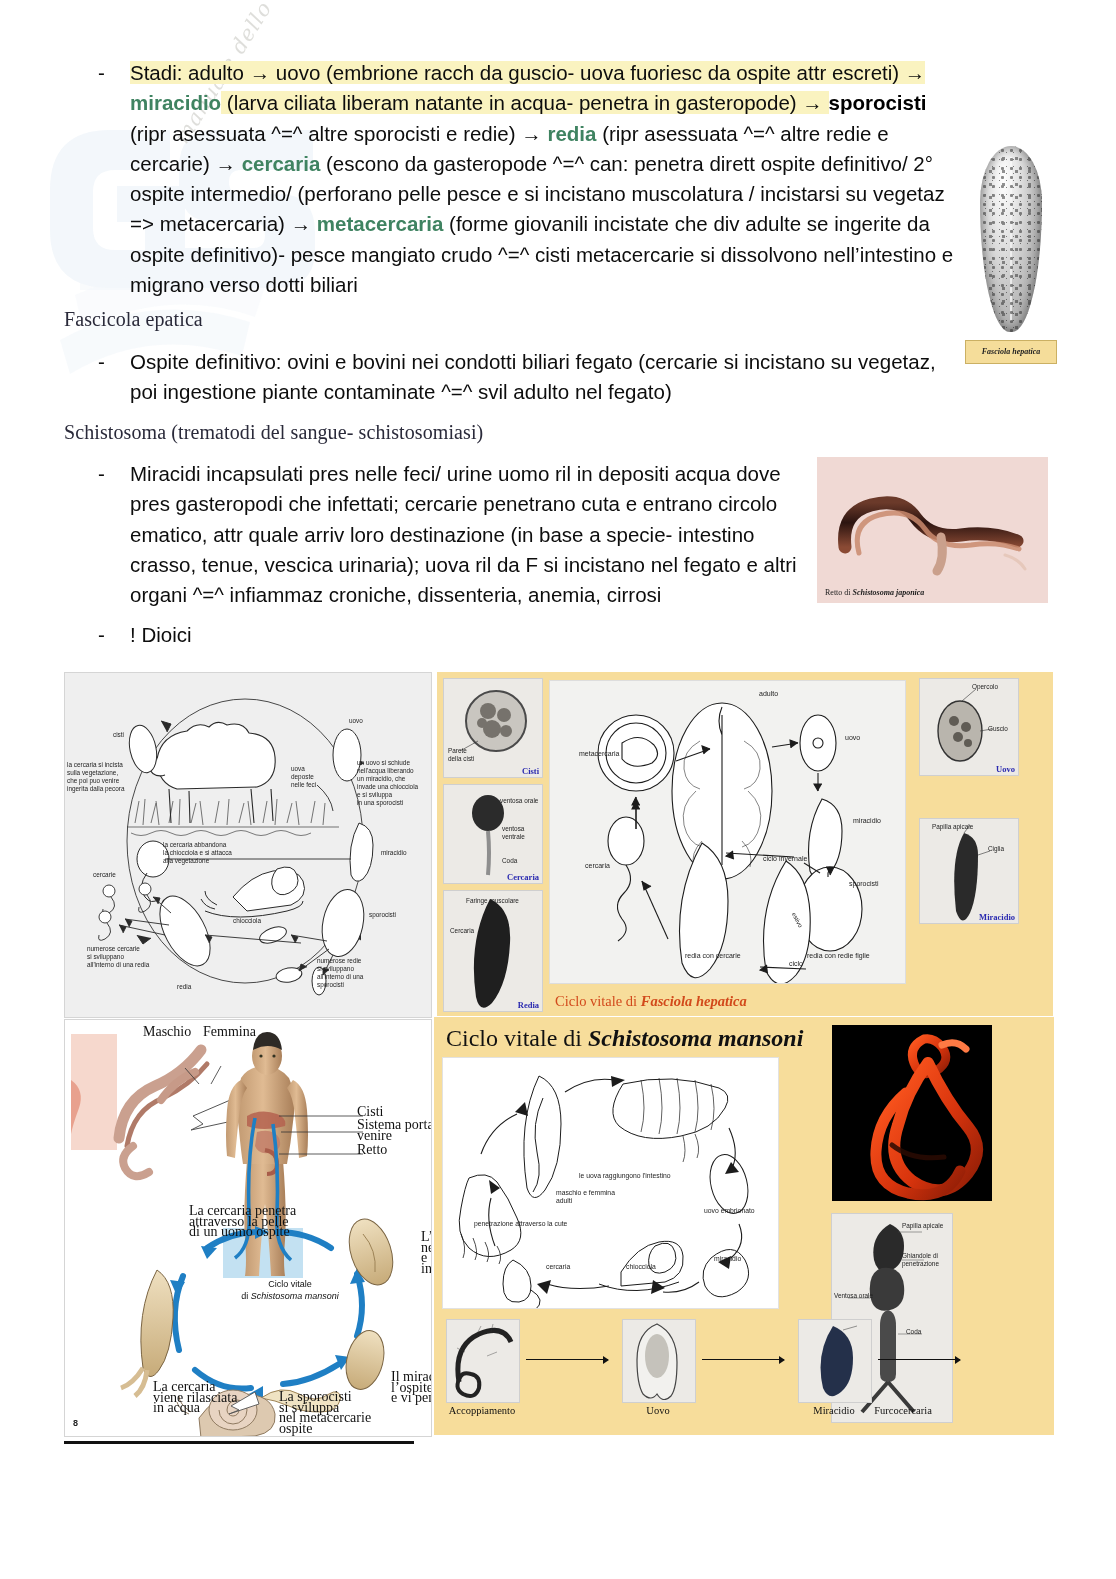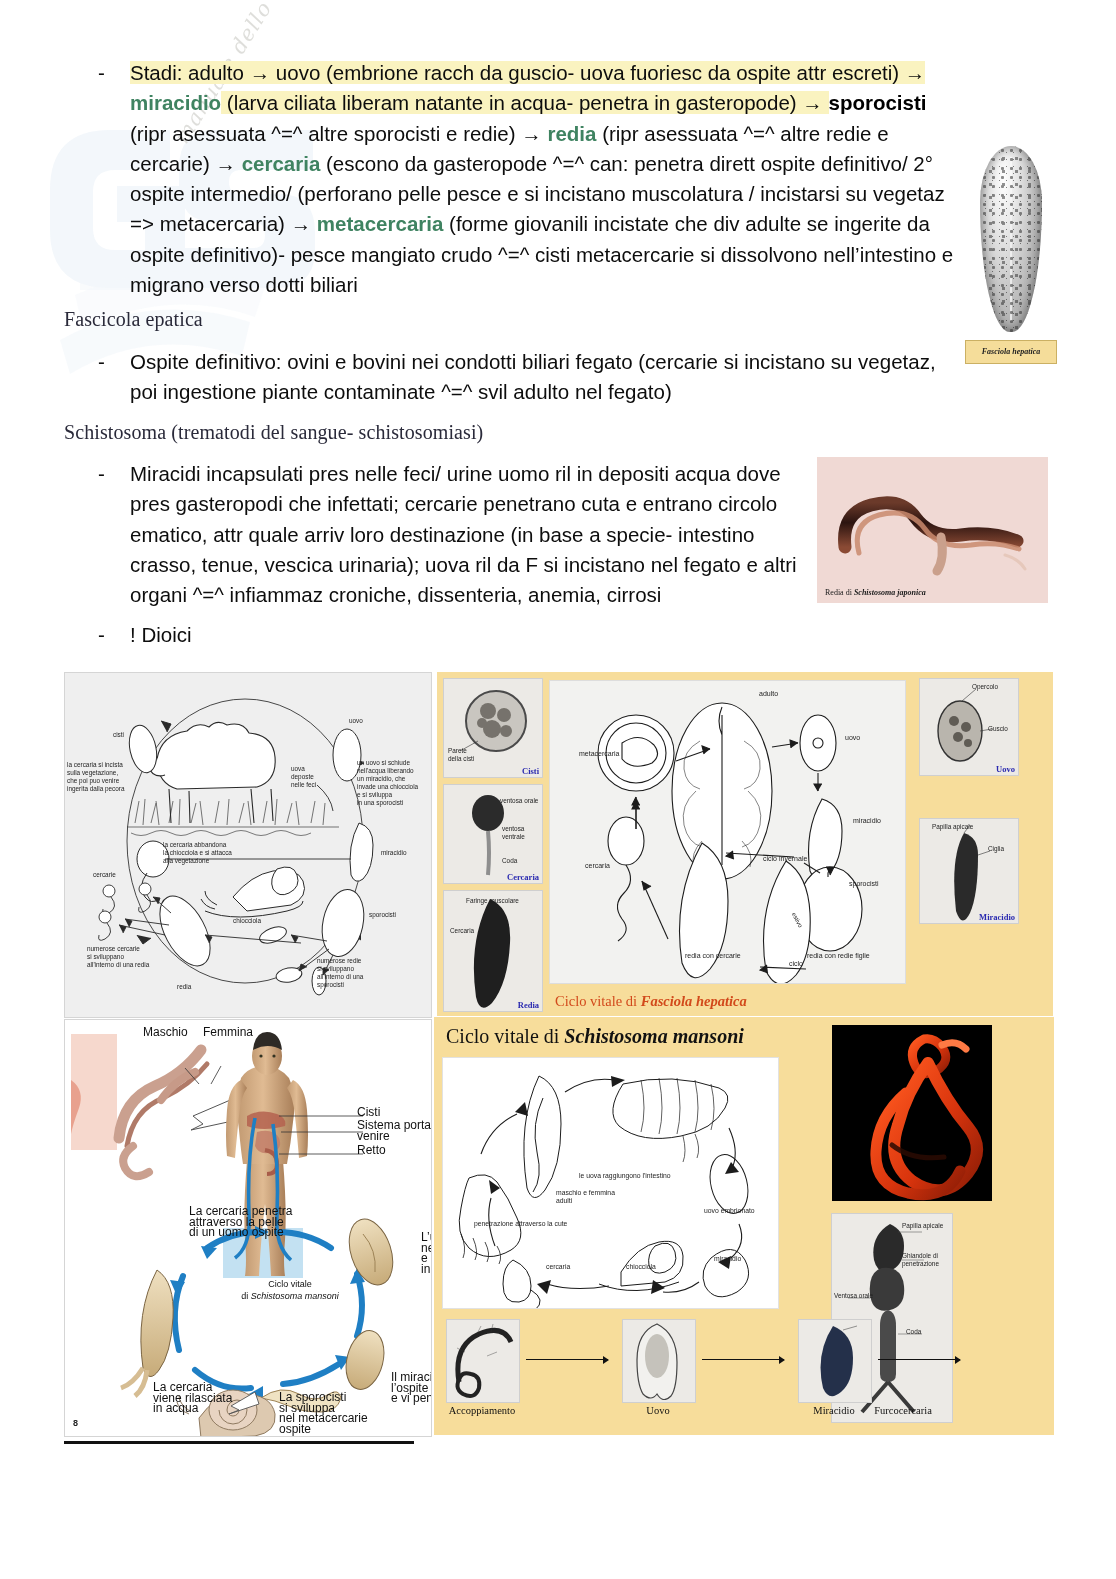--- a/index.html
+++ b/index.html
@@ -202,22 +202,22 @@
     text-align: center;
     font-family: "Liberation Sans", sans-serif;
     font-size: 9px;
     font-weight: normal;
     line-height: 12px;
     color: #111;
   }
   .sm-title .it { font-style: italic; }
   .sm-lbl {
     position: absolute;
-    font-family: Liberation Sans, sans-serif;
-    font-size: 12px;
+    font-family: Liberation Serif, serif;
+    font-size: 14px;
     line-height: 10.5px;
     color: #111;
   }
   .sm-page {
     position: absolute;
     left: 8px; bottom: 8px;
     font-family: "Liberation Sans", sans-serif;
     font-size: 9px;
     font-weight: bold;
     color: #222;
@@ -225,21 +225,21 @@
 
   
   #fig-ciclo-schisto {
     left: 434px; top: 1017px; width: 620px; height: 418px;
     background: #f7dd9b;
   }
   .cs-title {
     position: absolute;
     left: 12px; top: 8px;
     font-family: "Liberation Serif", serif;
-    font-size: 20px;
+    font-size: 24px;
     color: #111;
   }
   .cs-title i { font-weight: bold; font-style: italic; }
   .cs-inner {
     position: absolute;
     left: 8px; top: 40px; width: 335px; height: 250px;
     background: #ffffff;
     border: 1px solid #e2e2e2;
   }
   .cs-photo-black {
@@ -351,21 +351,21 @@
         <stop offset="0%" stop-color="#6b3a2a"></stop>
         <stop offset="45%" stop-color="#2c1410"></stop>
         <stop offset="100%" stop-color="#8a4a34"></stop>
       </linearGradient>
     </defs>
     <path d="M8 72 q-4 -34 26 -42 q30 -8 44 12 q16 22 46 18 q30 -4 56 6" fill="none" stroke="url(#wormG)" stroke-width="13" stroke-linecap="round"></path>
     <path d="M22 78 q-8 -30 20 -38 q30 -8 46 14 q14 20 46 16 q26 -4 48 4" fill="none" stroke="#c98a6d" stroke-width="5" stroke-linecap="round" opacity=".85"></path>
     <path d="M104 62 q4 22 -4 34" fill="none" stroke="#caa08c" stroke-width="9" stroke-linecap="round"></path>
     <path d="M168 80 q14 4 20 14" fill="none" stroke="#e6c8bb" stroke-width="3" stroke-linecap="round"></path>
   </svg>
-  <div class="sj-caption"><span>Redia di </span><i>Schistosoma japonica</i></div>
+  <div class="sj-caption"><span>Retto di </span><i>Schistosoma japonica</i></div>
 </div>
 
 <div class="fig fig-border" id="fig-cycle-sheep">
   <svg width="366" height="344" viewBox="0 0 366 344" aria-hidden="true">
     <g fill="none" stroke="#2a2a2a" stroke-width="1">
 
       <ellipse cx="180" cy="168" rx="118" ry="142" stroke-dasharray="0" opacity=".85"></ellipse>
 
       <path d="M96 48 l10 3 l-4 8" fill="#2a2a2a"></path>
       <path d="M288 84 l2 10 l9 -4" fill="#2a2a2a"></path>

